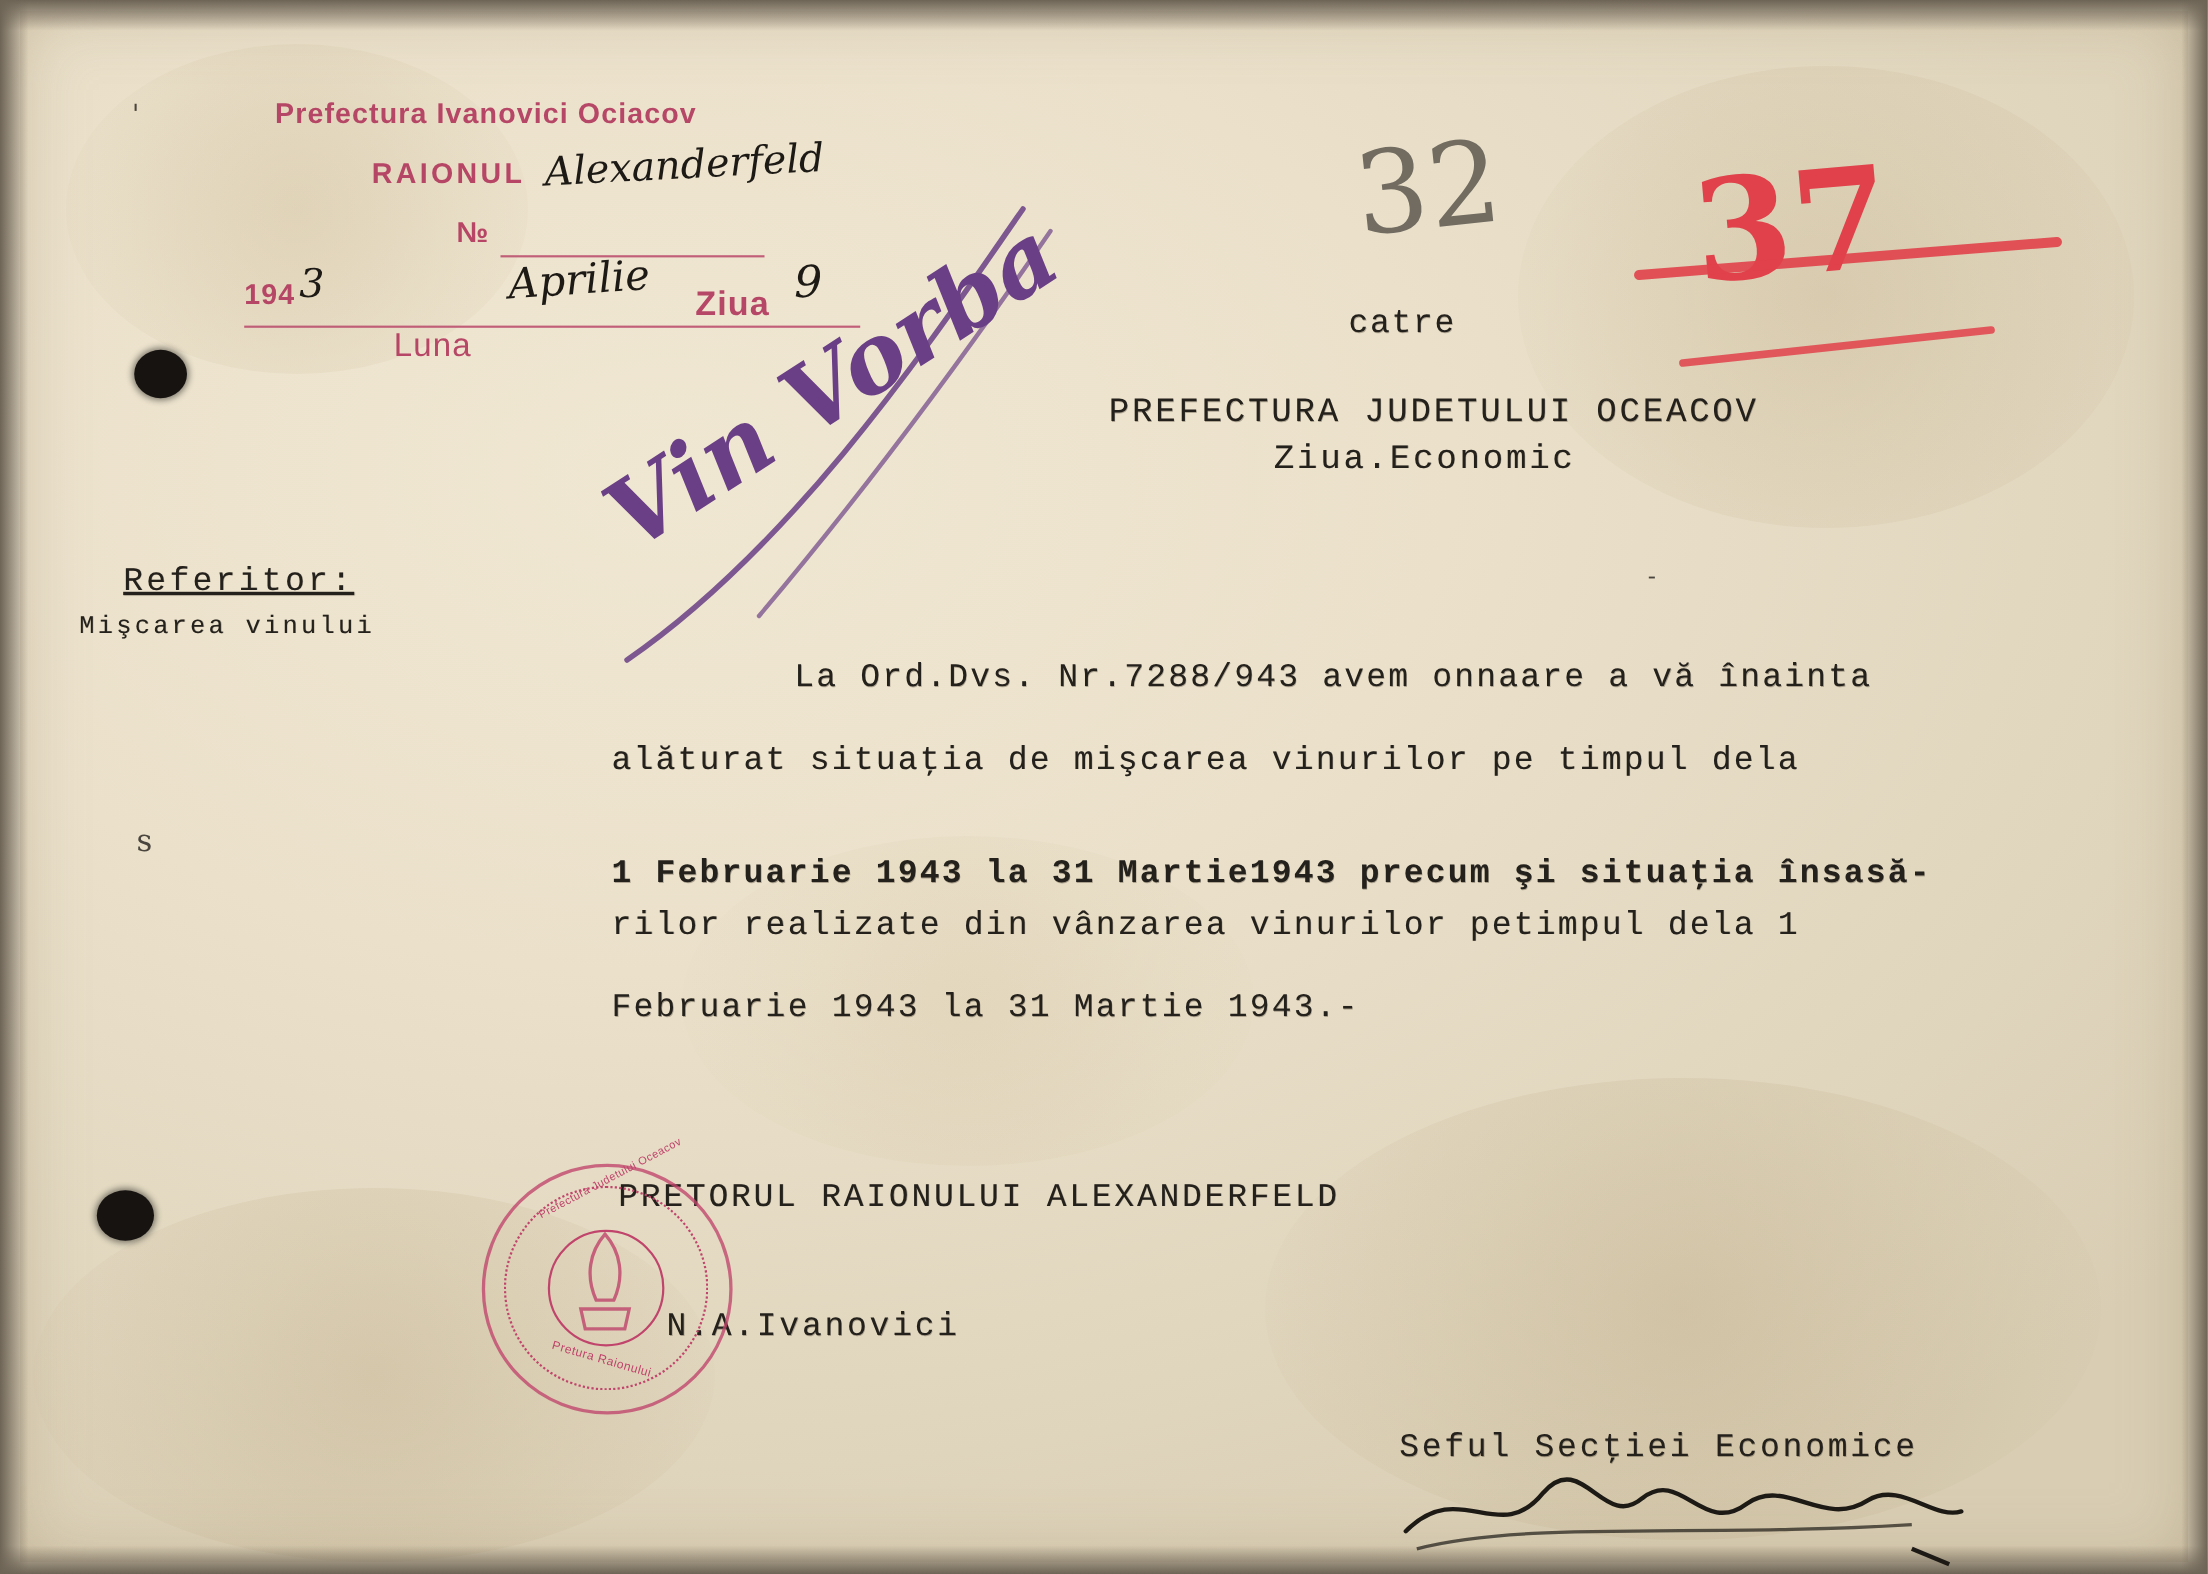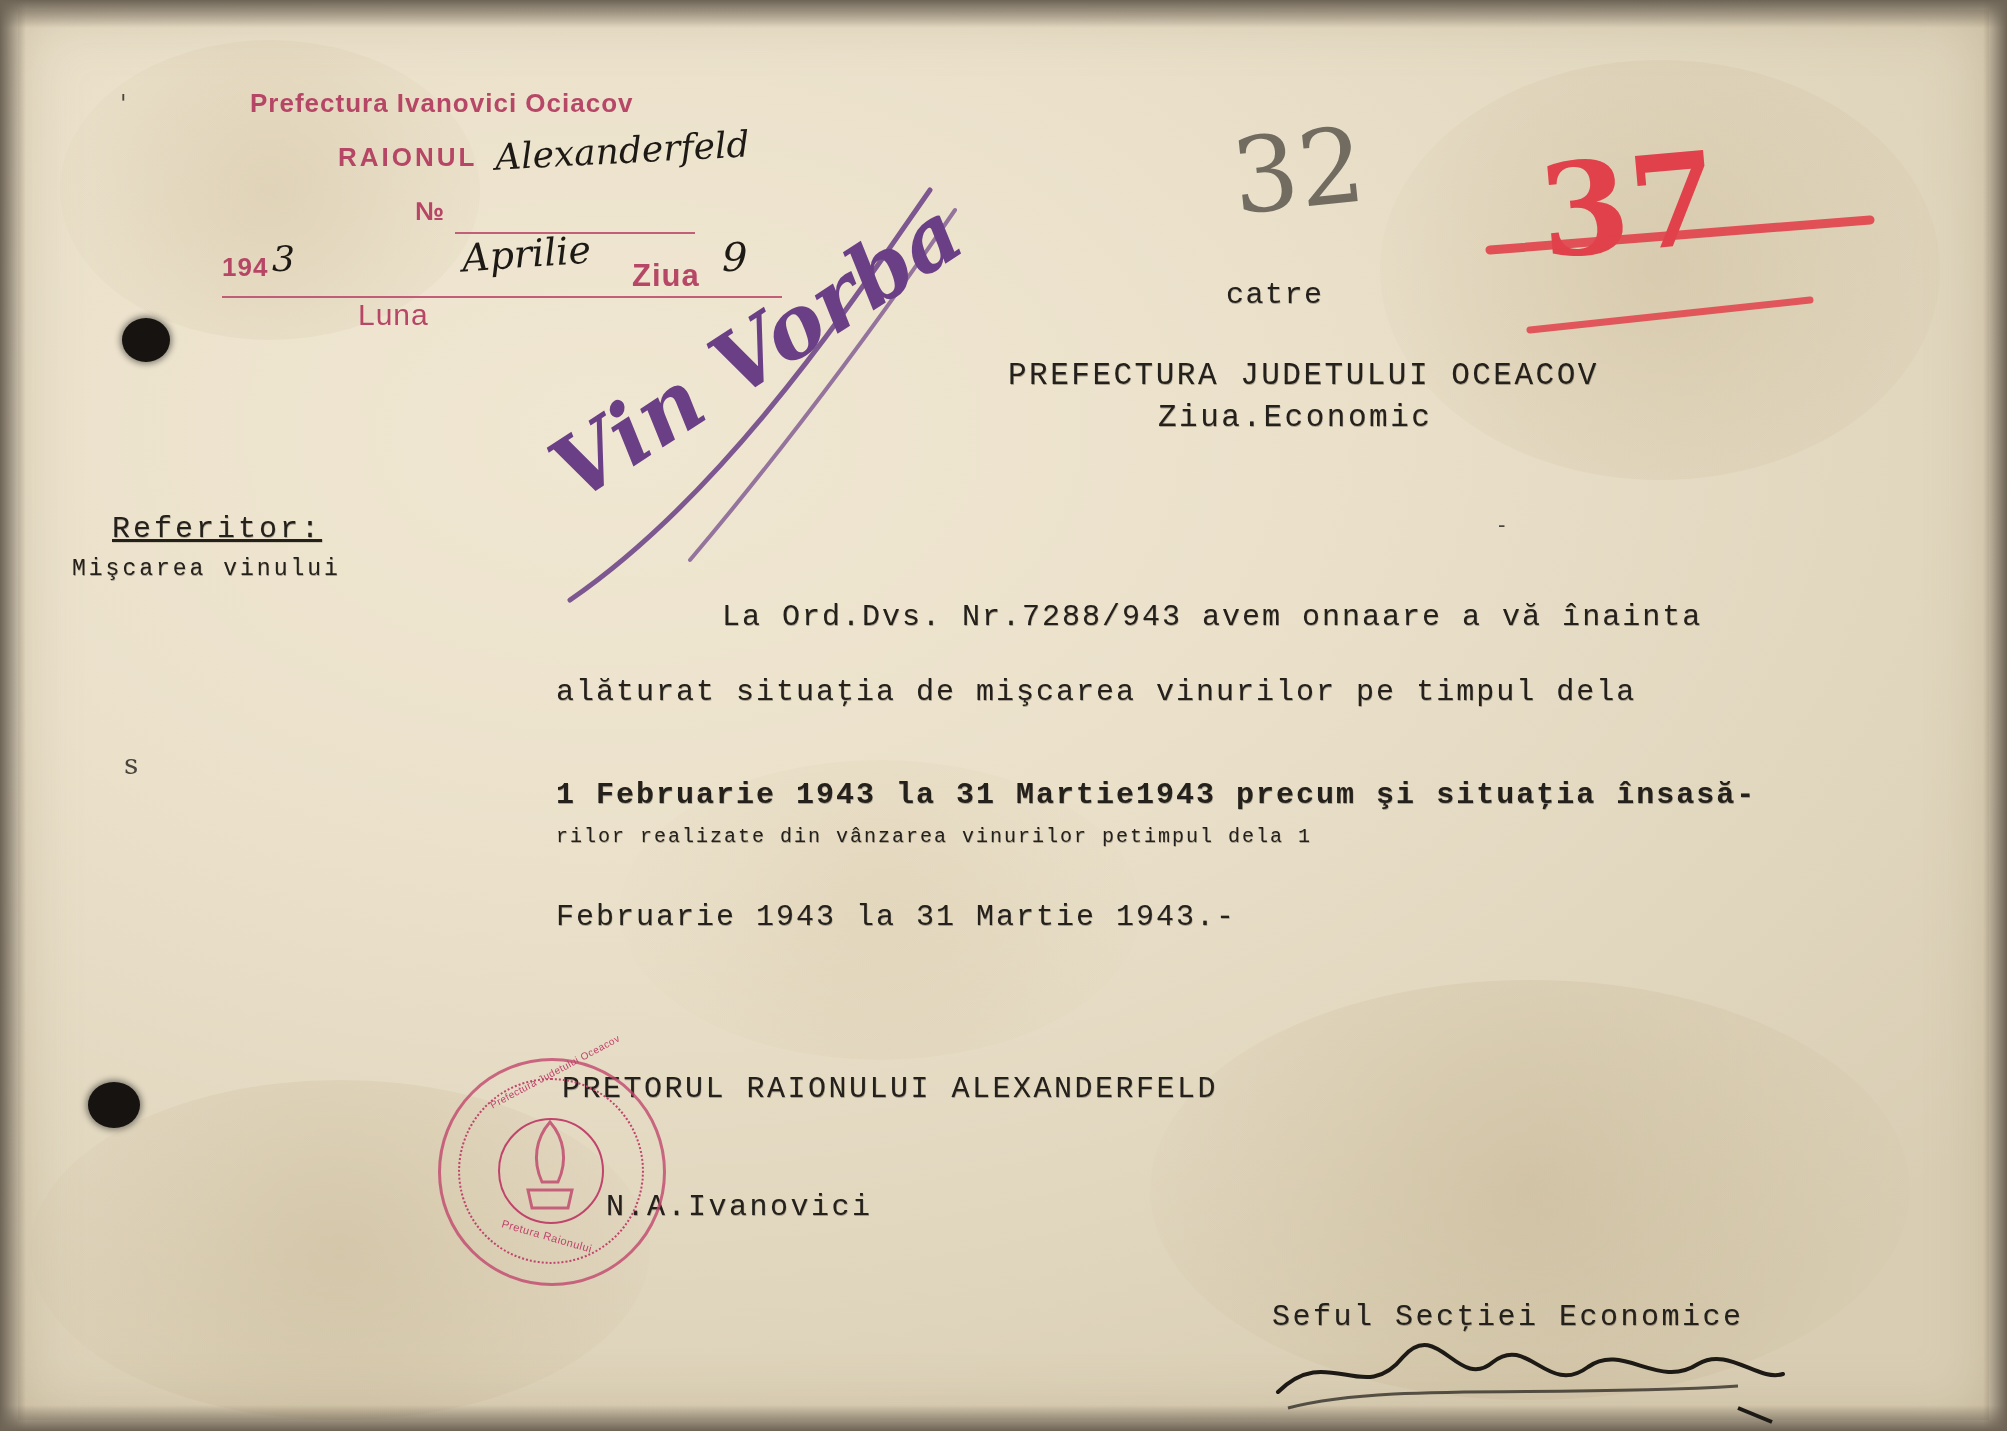--- a/index.html
+++ b/index.html
@@ -173,21 +173,21 @@
   <div class="typed" style="left:112px;top:512px;font-size:30px;letter-spacing:3px;text-decoration:underline;">Referitor:</div>
   <div class="typed" style="left:72px;top:556px;font-size:23px;letter-spacing:3px;">Mişcarea vinului</div>
 
   <div class="pencil" style="left:120px;top:90px;font-size:24px;">'</div>
   <div class="pencil" style="left:124px;top:748px;font-size:28px;">s</div>
   <div class="pencil" style="left:1498px;top:512px;font-size:22px;">-</div>
 
   <div class="typed" style="left:722px;top:600px;font-size:30px;letter-spacing:2px;">La Ord.Dvs. Nr.7288/943 avem onnaare a vă înainta</div>
   <div class="typed" style="left:556px;top:675px;font-size:30px;letter-spacing:2px;">alăturat situaţia de mişcarea vinurilor pe timpul dela</div>
   <div class="typed" style="left:556px;top:778px;font-size:30px;letter-spacing:2px;font-weight:bold;">1 Februarie 1943 la 31 Martie1943 precum şi situaţia însasă-</div>
-  <div class="typed" style="left:556px;top:825px;font-size:20px;letter-spacing:2px;">rilor realizate din vânzarea vinurilor petimpul dela 1</div>
+  <div class="typed" style="left:556px;top:825px;font-size:30px;letter-spacing:2px;">rilor realizate din vânzarea vinurilor petimpul dela 1</div>
   <div class="typed" style="left:556px;top:900px;font-size:30px;letter-spacing:2px;">Februarie 1943 la 31 Martie 1943.-</div>
 
   <div class="typed" style="left:562px;top:1072px;font-size:30px;letter-spacing:2.5px;">PRETORUL RAIONULUI ALEXANDERFELD</div>
   <div class="typed" style="left:562px;top:1190px;font-size:30px;letter-spacing:2.5px;margin-left:44px;">N.A.Ivanovici</div>
 
   <div class="seal" style="left:438px;top:1058px;width:222px;height:222px;"></div>
   <div class="seal-inner" style="left:458px;top:1078px;width:182px;height:182px;"></div>
   <div class="seal-inner" style="left:498px;top:1118px;width:102px;height:102px;border-style:solid;"></div>
   <svg style="position:absolute;left:498px;top:1112px;width:104px;height:112px;opacity:0.8;">
     <path d="M52 10 C 38 26, 34 48, 44 70 L 60 70 C 70 48, 66 26, 52 10 Z" fill="none" stroke="#c0446b" stroke-width="3"></path>

